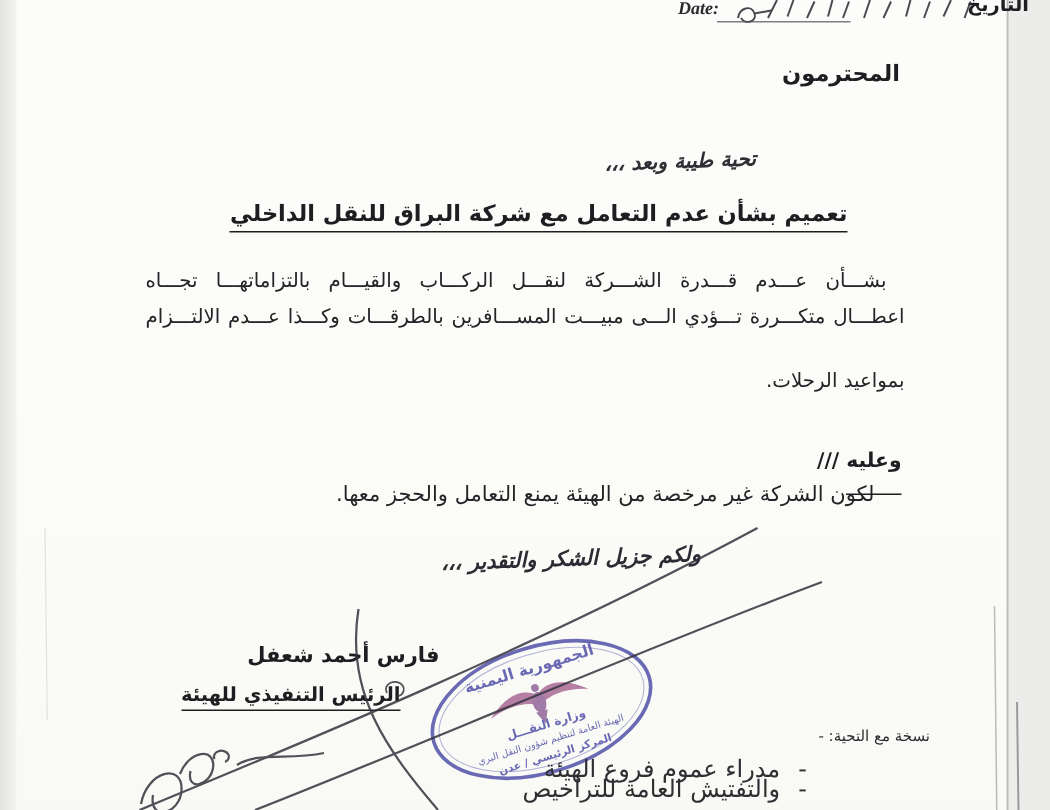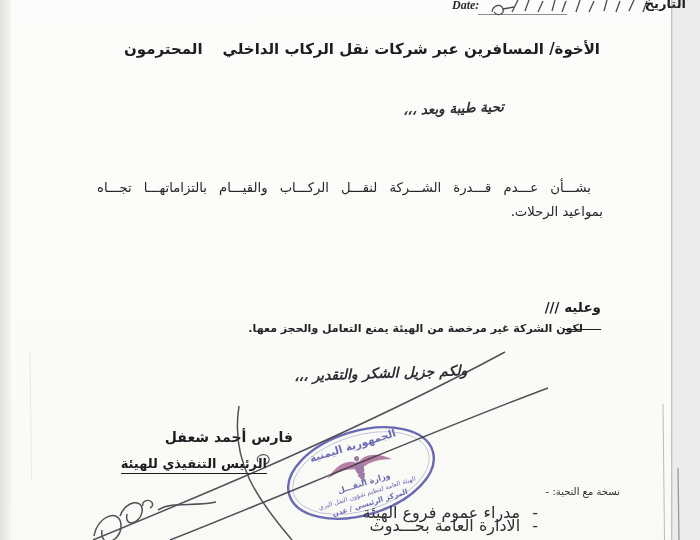--- a/index.html
+++ b/index.html
@@ -17,24 +17,24 @@
     font-family:"Liberation Serif",serif;direction:ltr;color:#2a2a30;}
   .addressee{top:40px;right:100px;width:476px;display:flex;justify-content:space-between;
     font-size:15px;font-weight:bold;}
   .greeting{top:100px;right:196px;font-size:13.5px;font-weight:bold;font-style:italic;
     transform:rotate(-2deg);color:#2e2e35;}
   .subject{top:133px;right:135px;font-size:15px;font-weight:bold;
     border-bottom:1.6px solid #1d1d22;padding-bottom:3px;}
   .body-block{top:176px;right:97px;width:506px;font-size:13.2px;line-height:24px;color:#232328;}
   .body-line{text-align:justify;text-align-last:justify;white-space:normal;}
   .body-line.first{padding-right:12px;}
-  .body-line.last{text-align-last:right;}
+  .body-line.last{text-align-last:right;margin-top:19px;}
   .res-head{top:299px;right:99px;font-size:13.5px;font-weight:bold;}
   .res-head .u{border-bottom:1.5px solid #1d1d22;padding-bottom:14px;}
-  .res-text{top:322px;right:117px;font-size:11px;font-weight:700;color:#232328;}
+  .res-text{top:322px;right:117px;font-size:14px;font-weight:400;color:#232328;}
   .closing{top:365px;right:233px;font-size:14px;font-weight:bold;font-style:italic;
     transform:rotate(-2deg);color:#2c2c34;}
   .sig-name{top:429px;right:407px;font-size:14px;font-weight:bold;}
   .sig-title{top:456px;right:433px;font-size:13px;font-weight:bold;
     border-bottom:1.5px solid #1d1d22;padding-bottom:2px;}
   .stamp-svg{position:absolute;left:261px;top:413px;width:200px;height:120px;opacity:.82;}
   .stamp-svg text{font-family:"DejaVu Sans",sans-serif;}
   .cc-head{top:486px;right:80px;font-size:10px;color:#2c2c30;}
   .cc-item{right:162px;font-size:16px;color:#2e2e33;}
   .cc-item .dash{margin-left:7px;}
@@ -45,29 +45,30 @@
 
 <div class="page">
 
   <div class="edge edge-left"></div>
   <div class="edge edge-right"></div>
 
   <div class="abs date-ar">التاريخ</div>
   <div class="abs date-en">Date:</div>
 
   <div class="abs addressee">
-    <span>الأخوة/ المسافرين عبر شركات نقل الركاب الداخلي</span>
     <span>المحترمون</span>
   </div>
 
   <div class="abs greeting">تحية طيبة وبعد ،،،</div>
 
+  <div class="abs subject">تعميم بشأن عدم التعامل مع شركة البراق للنقل الداخلي</div>
 
   <div class="abs body-block">
     <div class="body-line first">بشـــأن عـــدم قـــدرة الشـــركة لنقـــل الركـــاب والقيـــام بالتزاماتهـــا تجـــاه</div>
+    <div class="body-line">اعطـــال متكـــررة تـــؤدي الـــى مبيـــت المســـافرين بالطرقـــات وكـــذا عـــدم الالتـــزام</div>
     <div class="body-line last">بمواعيد الرحلات.</div>
   </div>
 
   <div class="abs res-head">
     <span class="u">وعليه</span>
     <span>///</span>
   </div>
   <div class="abs res-text">لكون الشركة غير مرخصة من الهيئة يمنع التعامل والحجز معها.</div>
 
   <div class="abs closing">ولكم جزيل الشكر والتقدير ،،،</div>
@@ -92,21 +93,21 @@
     </g>
   </svg>
 
   <div class="abs cc-head">نسخة مع التحية: -</div>
   <div class="abs cc-item" style="top:503px">
     <span class="dash">-</span>
     <span>مدراء عموم فروع الهيئة</span>
   </div>
   <div class="abs cc-item" style="top:516px">
     <span class="dash">-</span>
-    <span>الادارة العامة بحـــدوث</span>
+    <span>والتفتيش العامة للتراخيص</span>
   </div>
 
   <svg class="ink" viewBox="0 0 700 540">
 
     <g stroke="#55555c" fill="none">
       <path d="M663,404 L664.5,540" stroke-width="1" opacity="0.38"></path>
       <path d="M672,0 L672,540" stroke-width="0.8" opacity="0.25"></path>
       <path d="M678,468 L679,540" stroke-width="1.3" opacity="0.55"></path>
       <path d="M30,352 L31.5,480" stroke-width="0.8" opacity="0.15"></path>
     </g>

